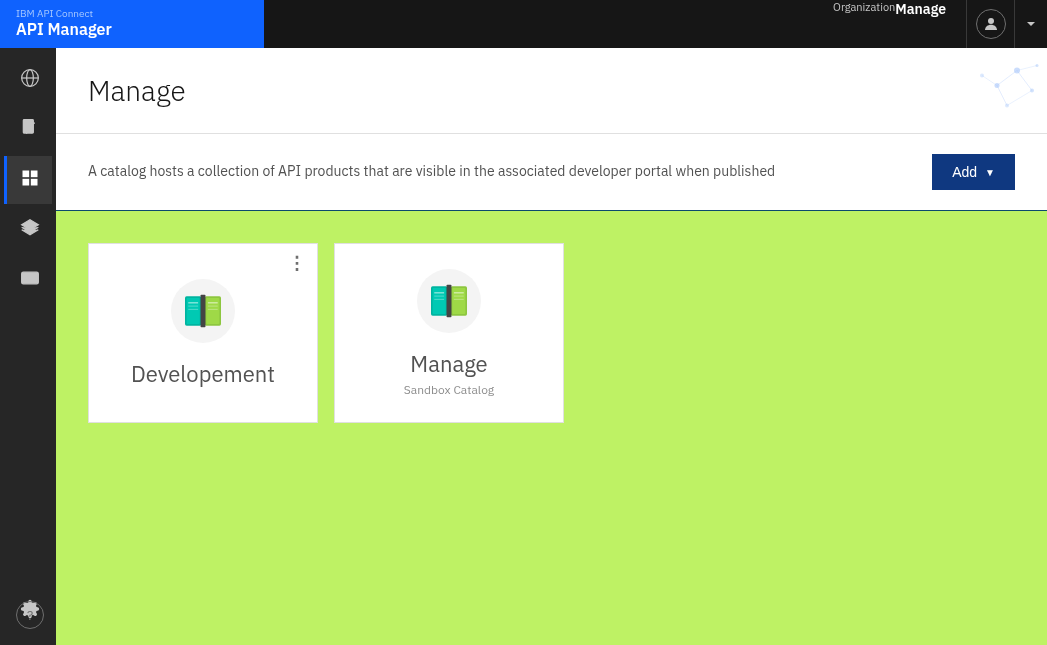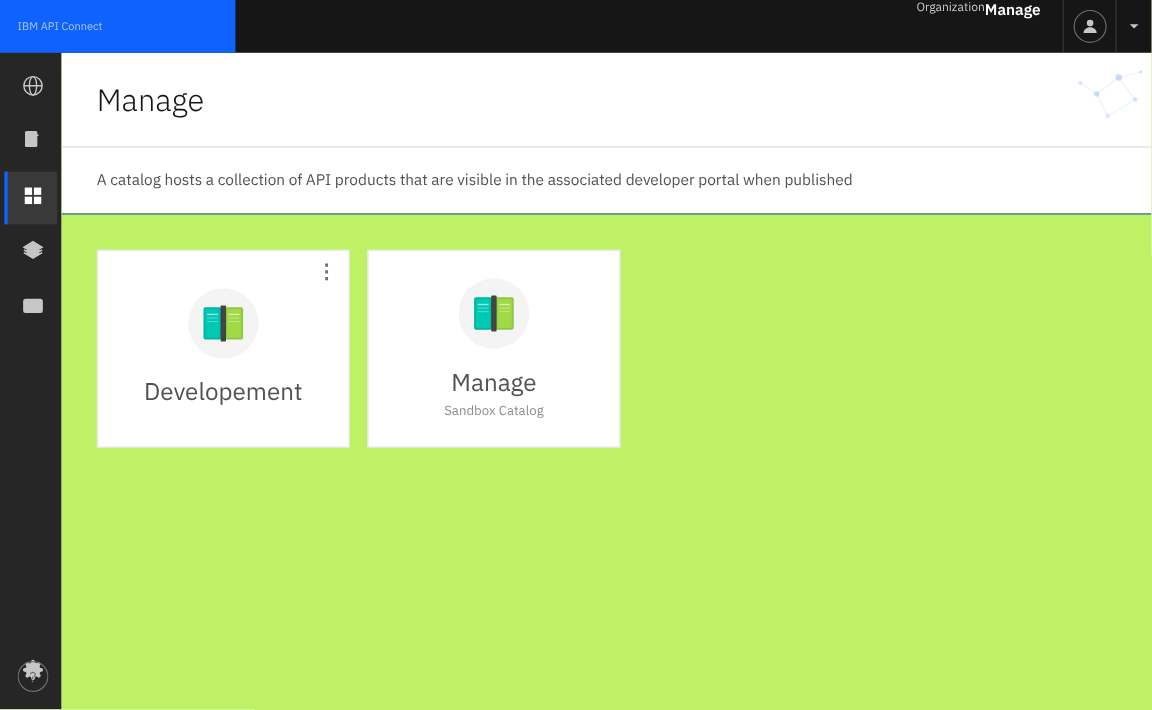--- a/index.html
+++ b/index.html
@@ -8,21 +8,21 @@
     
     .top-header {
       height: 48px;
       background: #161616;
       display: flex;
       align-items: stretch;
       flex-shrink: 0;
     }
     .header-brand {
       background: #0f62fe;
-      width: 214px;
+      width: 264px;
       display: flex;
       flex-direction: column;
       justify-content: center;
       padding: 0 16px;
       flex-shrink: 0;
     }
     .header-brand-sub {
       font-size: 10px;
       color: #a6c8ff;
       font-weight: 400;
@@ -263,20 +263,21 @@
       cursor: pointer;
       background: transparent;
     }
   </style>
 </head>
 <body>
 
 <header class="top-header">
   <div class="header-brand">
     <span class="header-brand-sub">IBM API Connect</span>
+    <span class="header-brand-title">API Manager</span>
   </div>
   <div class="header-spacer"></div>
   <div class="header-org">
     <span class="header-org-label">Organization</span>
     <span class="header-org-name">Manage</span>
   </div>
   <div class="header-user">
     <div class="user-avatar">
       <svg width="18" height="18" viewBox="0 0 24 24" fill="#c6c6c6">
         <circle cx="12" cy="8" r="4"></circle>
@@ -371,20 +372,24 @@
         <line x1="90" y1="20" x2="105" y2="40" stroke="#a8c7fa" stroke-width="0.8" opacity="0.4"></line>
         <line x1="70" y1="35" x2="80" y2="55" stroke="#a8c7fa" stroke-width="0.8" opacity="0.4"></line>
         <line x1="70" y1="35" x2="55" y2="25" stroke="#a8c7fa" stroke-width="0.8" opacity="0.3"></line>
         <line x1="105" y1="40" x2="80" y2="55" stroke="#a8c7fa" stroke-width="0.8" opacity="0.3"></line>
         <line x1="90" y1="20" x2="110" y2="15" stroke="#a8c7fa" stroke-width="0.8" opacity="0.3"></line>
       </svg>
     </div>
 
     <div class="desc-bar">
       <p class="desc-text">A catalog hosts a collection of API products that are visible in the associated developer portal when published</p>
+      <button class="add-button">
+        <span>Add</span>
+        <span class="add-button-arrow">▼</span>
+      </button>
     </div>
 
     <div class="cards-area" id="cards-container">
     <div class="catalog-card">
       <div class="card-menu">⋮</div>
       <div class="card-icon-circle">
 
       <svg class="catalog-book-icon" viewBox="0 0 48 44">
 
         <rect x="2" y="4" width="20" height="36" rx="2" fill="#00b4a0"></rect>

